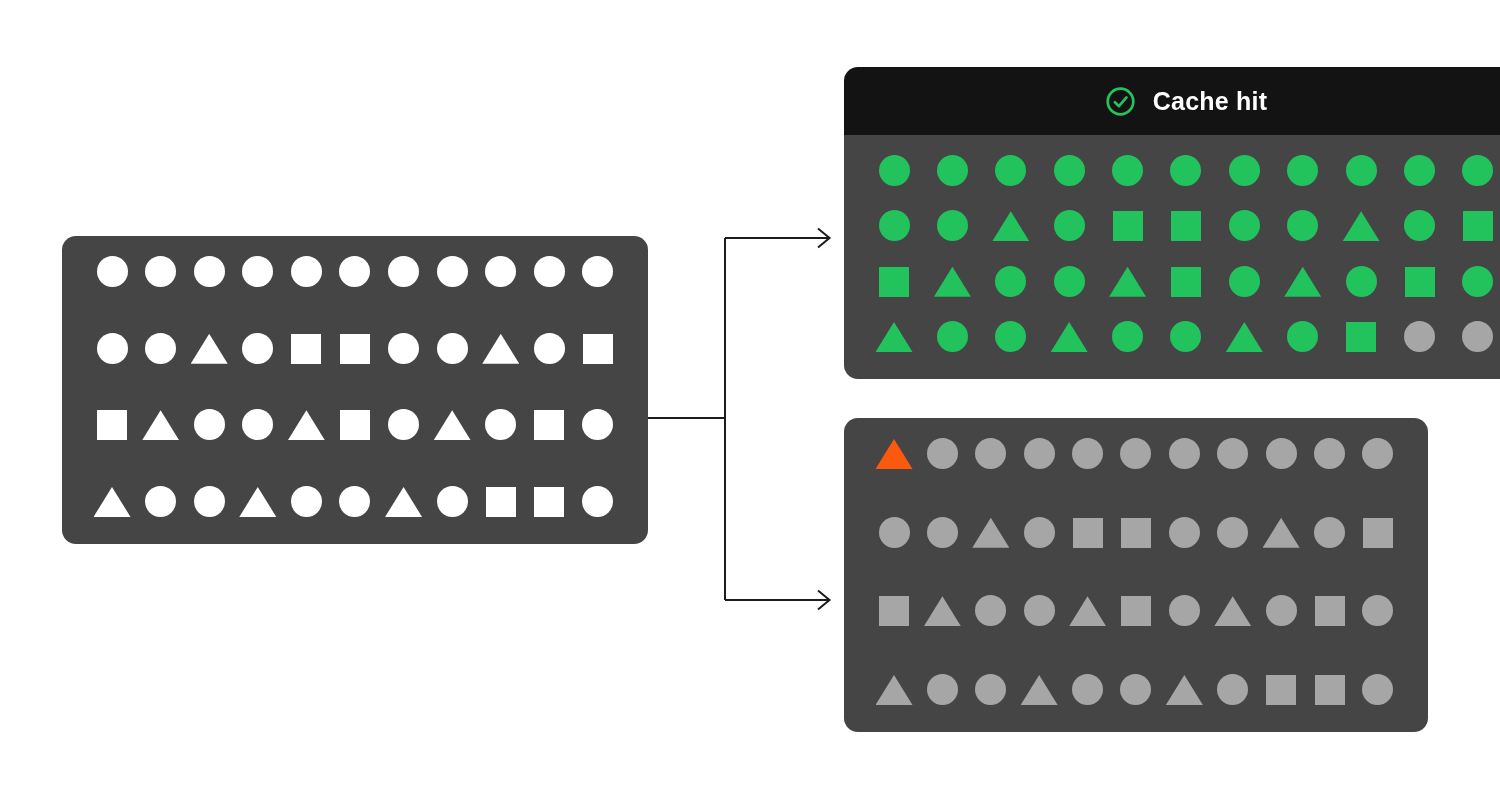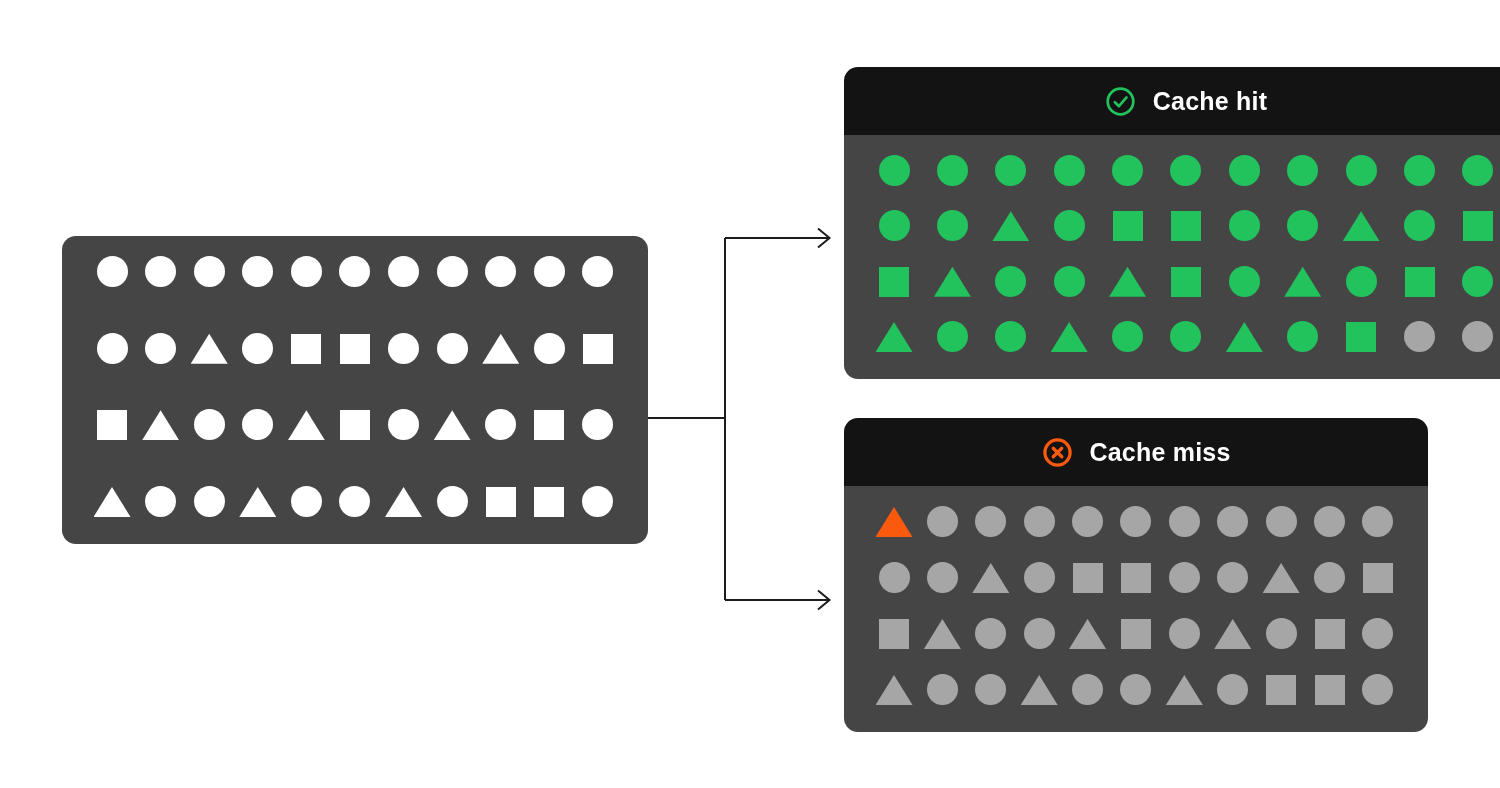--- a/index.html
+++ b/index.html
@@ -385,27 +385,20 @@
             <div class="shape-circle" style="background: rgb(166, 166, 166);"></div>
           </div>
           <div class="token-cell">
             <div class="shape-circle" style="background: rgb(166, 166, 166);"></div>
           </div>
         </div>
       </div>
   </div>
 
   <div class="panel panel-miss">
-    <div class="panel-header">
-      <svg class="header-icon icon-x" viewBox="0 0 32 32" xmlns="http://www.w3.org/2000/svg">
-        <circle cx="16" cy="16" r="13" fill="none" stroke="currentColor" stroke-width="3.4"></circle>
-        <path d="M11.6 11.6 L20.4 20.4 M20.4 11.6 L11.6 20.4" fill="none" stroke="currentColor" stroke-width="3.4" stroke-linecap="round"></path>
-      </svg>
-      <span class="panel-title">Cache miss</span>
-    </div>
     <div class="panel-body">
         <div class="token-row">
           <div class="token-cell">
             <div class="shape-triangle" style="background: rgb(251, 90, 14);"></div>
           </div>
           <div class="token-cell">
             <div class="shape-circle" style="background: rgb(166, 166, 166);"></div>
           </div>
           <div class="token-cell">
             <div class="shape-circle" style="background: rgb(166, 166, 166);"></div>

